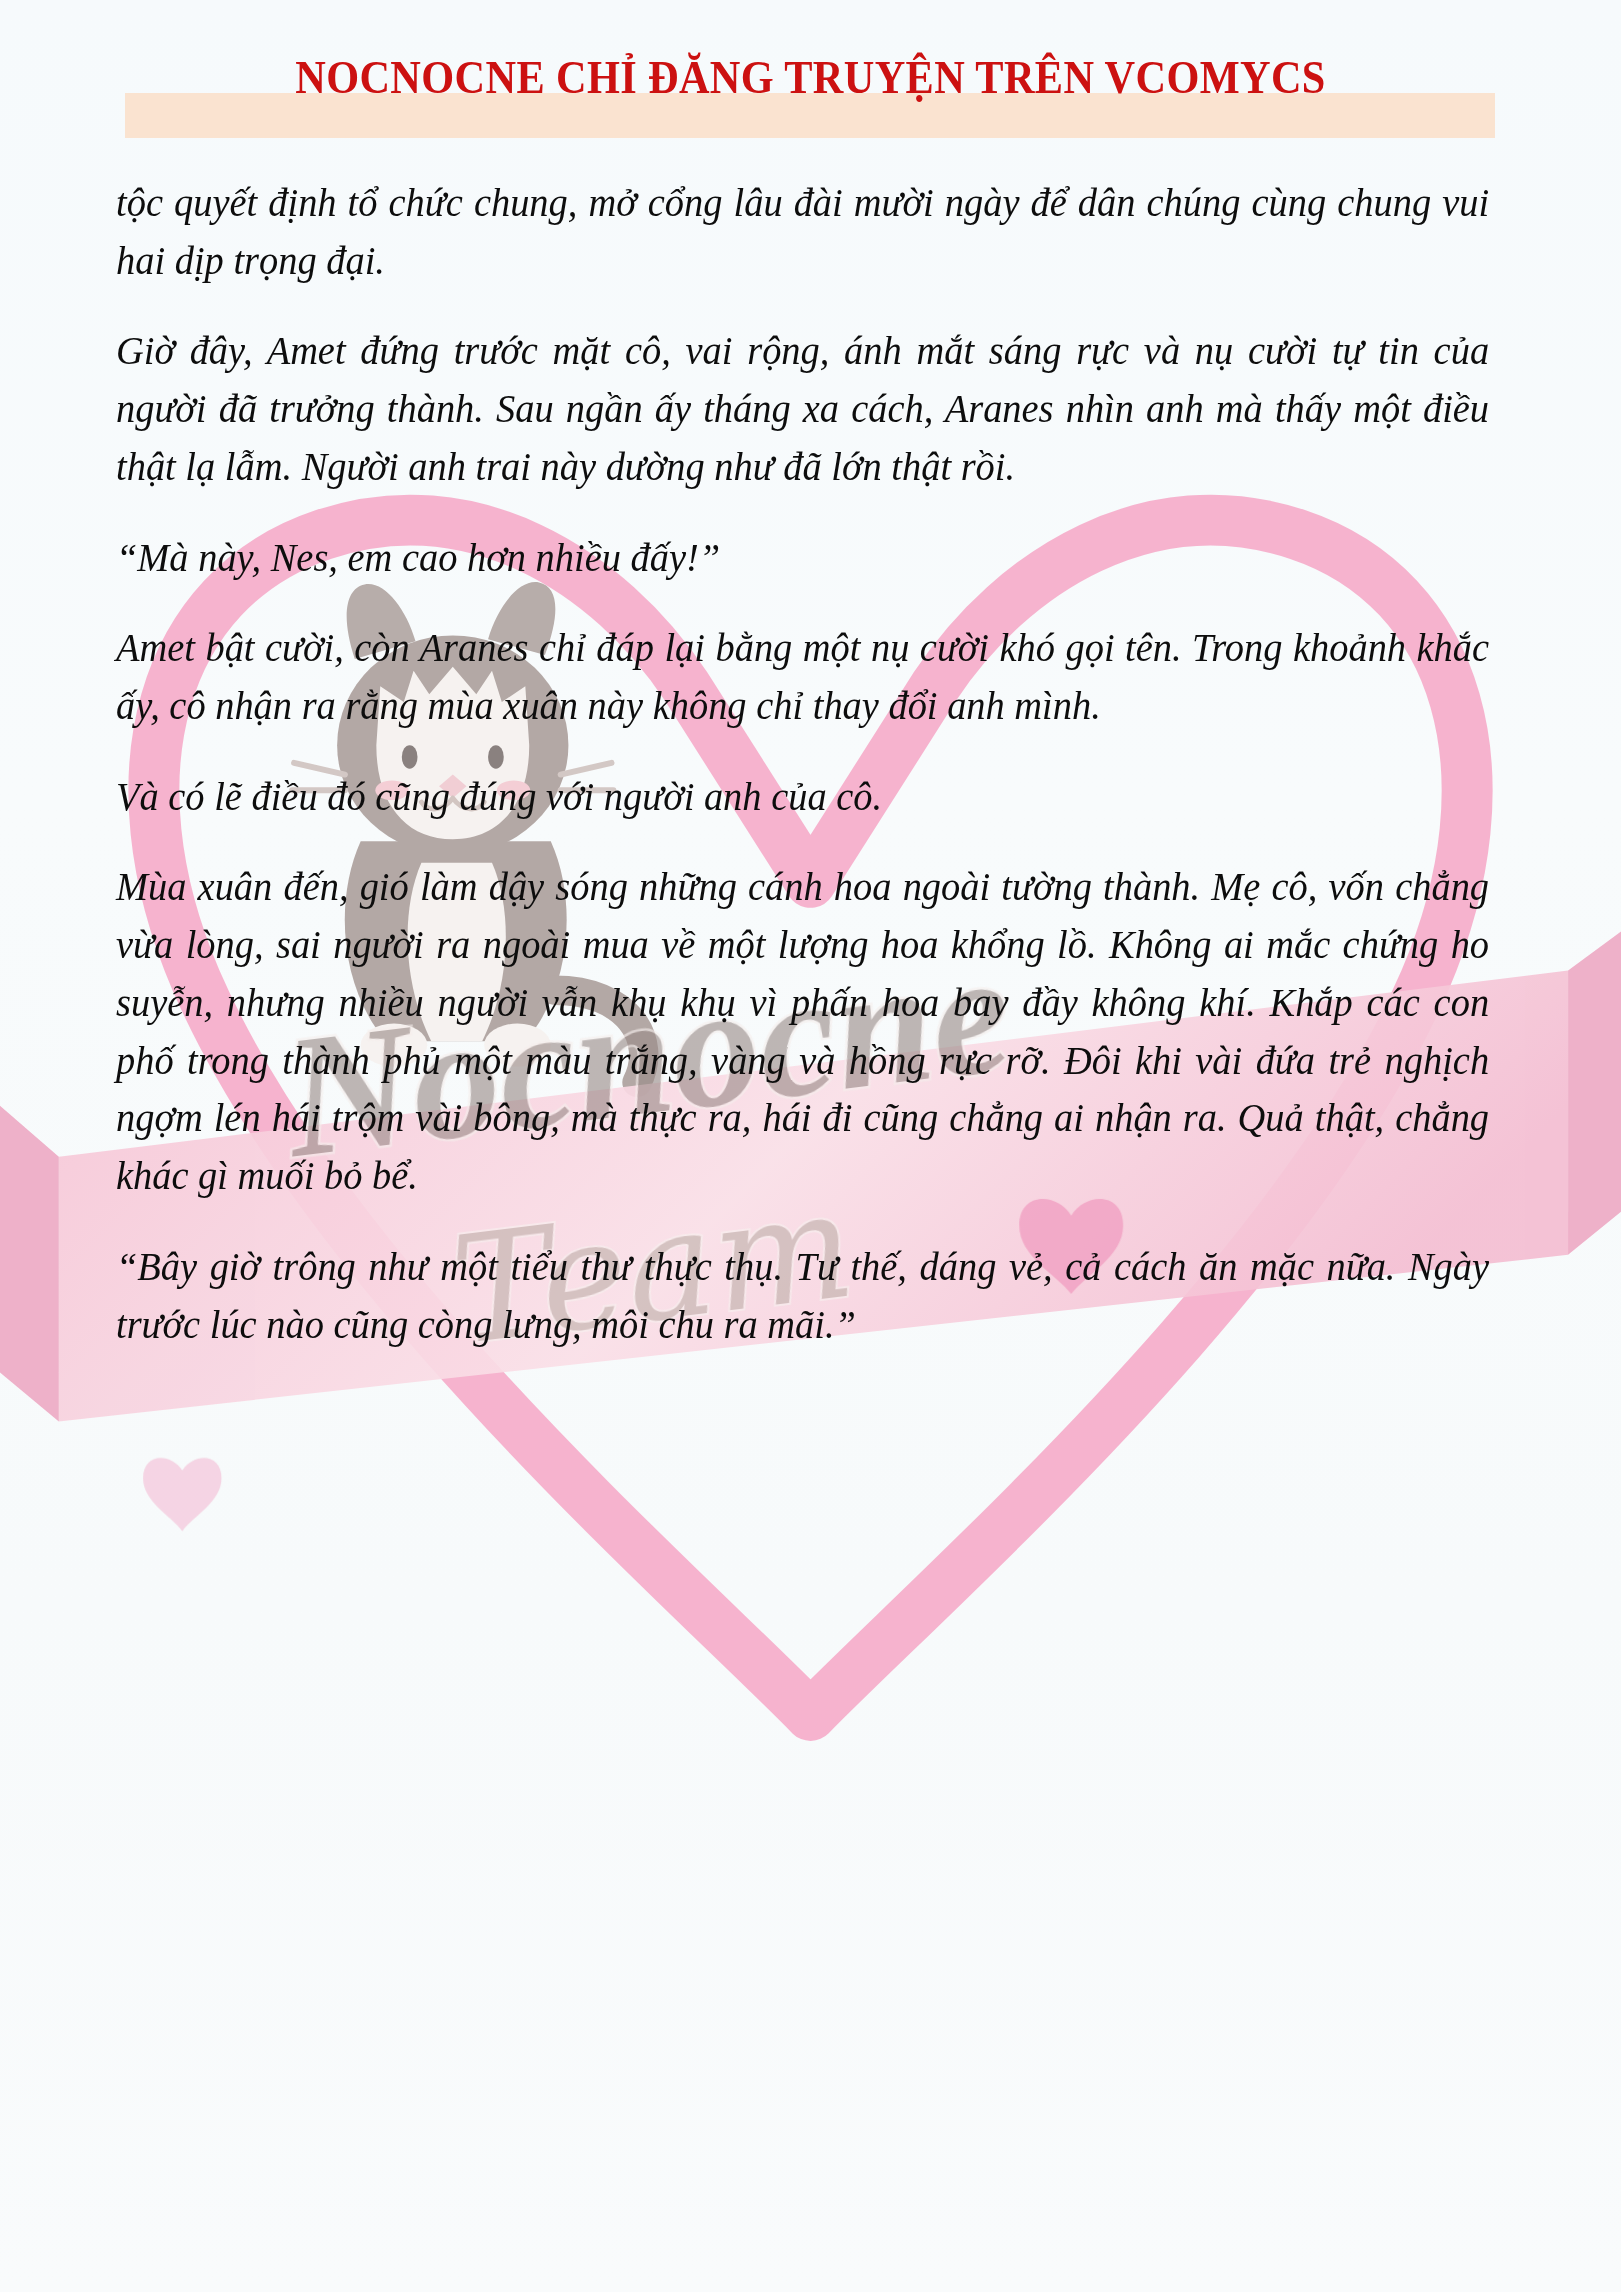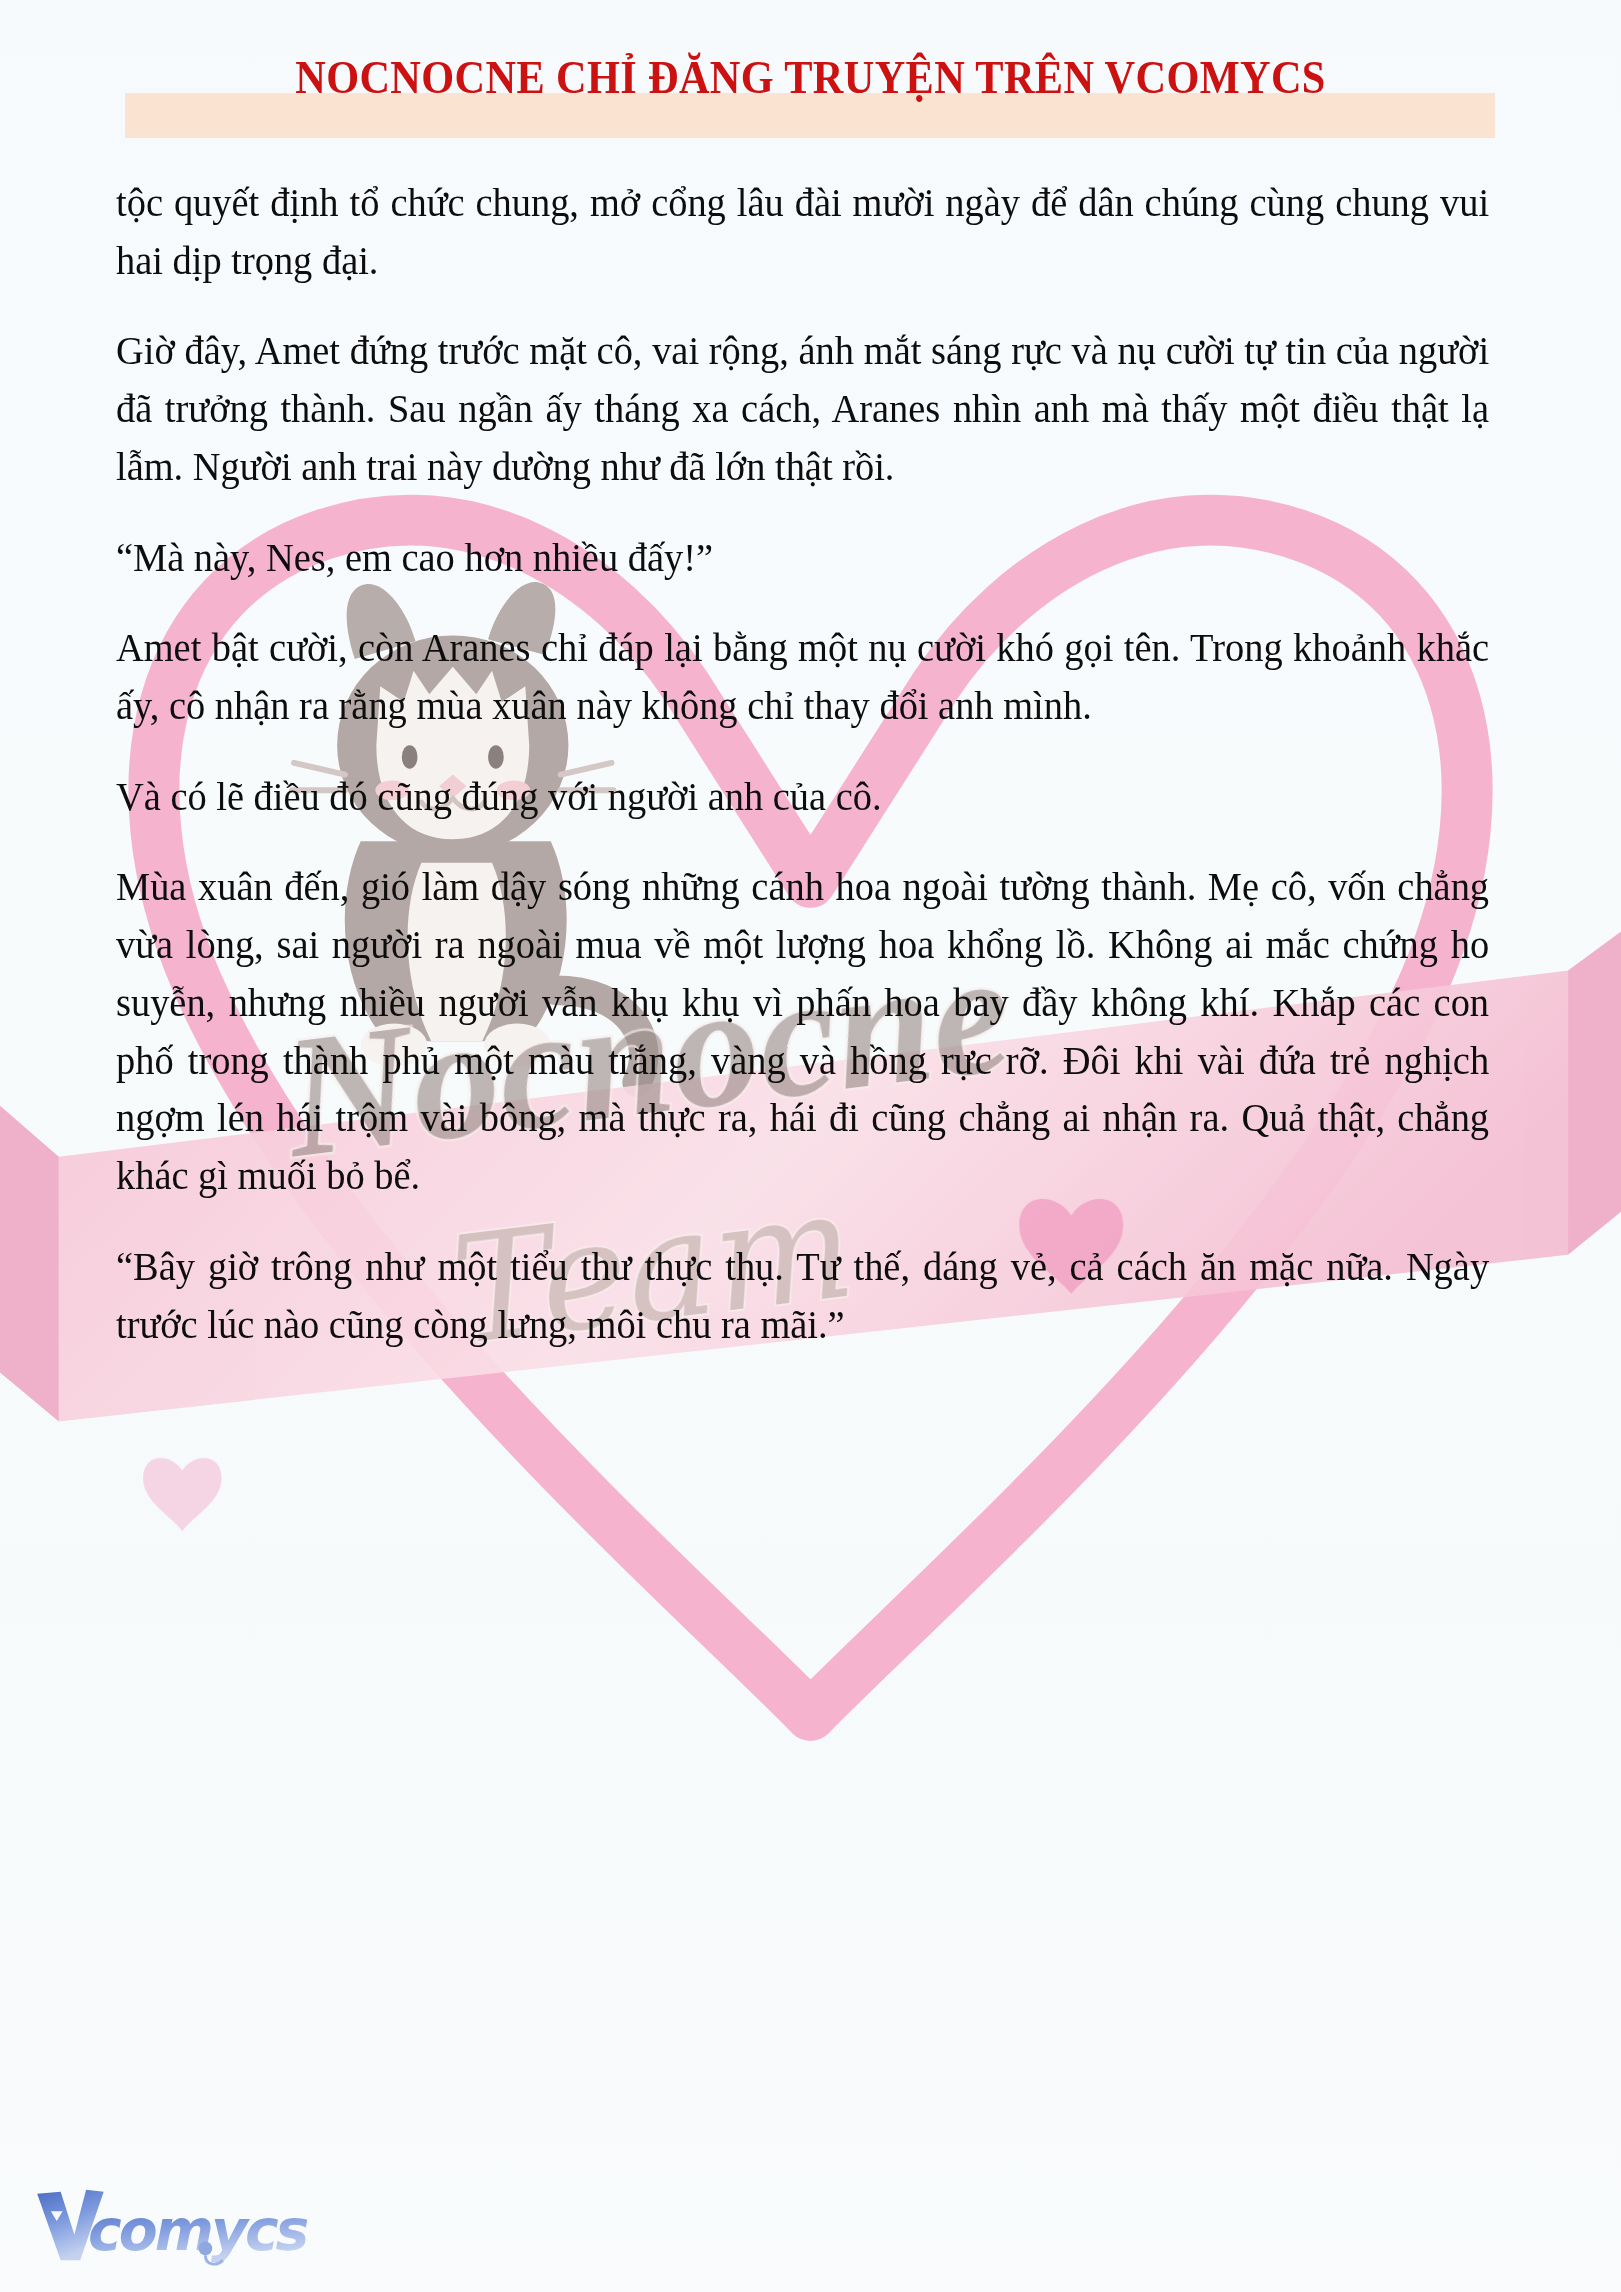--- a/index.html
+++ b/index.html
@@ -60,20 +60,21 @@
     line-height: 1.05;
   }
 
   
   #content {
     position: absolute;
     left: 116px;
     top: 174px;
     width: 1394px;
     z-index: 5;
+    font-style: italic;
   }
   p.para {
     margin: 0 0 33px 0;
     color: #0d0d0d;
     font-size: 39px;
     line-height: 1.48;
     text-align: justify;
     text-justify: inter-word;
     font-family: "Liberation Serif", "DejaVu Serif", serif;
     transform: scaleX(0.985);
@@ -189,35 +190,15 @@
   <div id="content">
     <p class="para last-line-left">tộc quyết định tổ chức chung, mở cổng lâu đài mười ngày để dân chúng cùng chung vui hai dịp trọng đại.</p>
     <p class="para last-line-left">Giờ đây, Amet đứng trước mặt cô, vai rộng, ánh mắt sáng rực và nụ cười tự tin của người đã trưởng thành. Sau ngần ấy tháng xa cách, Aranes nhìn anh mà thấy một điều thật lạ lẫm. Người anh trai này dường như đã lớn thật rồi.</p>
     <p class="para last-line-left">“Mà này, Nes, em cao hơn nhiều đấy!”</p>
     <p class="para last-line-left">Amet bật cười, còn Aranes chỉ đáp lại bằng một nụ cười khó gọi tên. Trong khoảnh khắc ấy, cô nhận ra rằng mùa xuân này không chỉ thay đổi anh mình.</p>
     <p class="para last-line-left">Và có lẽ điều đó cũng đúng với người anh của cô.</p>
     <p class="para last-line-left">Mùa xuân đến, gió làm dậy sóng những cánh hoa ngoài tường thành. Mẹ cô, vốn chẳng vừa lòng, sai người ra ngoài mua về một lượng hoa khổng lồ. Không ai mắc chứng ho suyễn, nhưng nhiều người vẫn khụ khụ vì phấn hoa bay đầy không khí. Khắp các con phố trong thành phủ một màu trắng, vàng và hồng rực rỡ. Đôi khi vài đứa trẻ nghịch ngợm lén hái trộm vài bông, mà thực ra, hái đi cũng chẳng ai nhận ra. Quả thật, chẳng khác gì muối bỏ bể.</p>
     <p class="para last-line-left">“Bây giờ trông như một tiểu thư thực thụ. Tư thế, dáng vẻ, cả cách ăn mặc nữa. Ngày trước lúc nào cũng còng lưng, môi chu ra mãi.”</p>
   </div>
 
-  <div id="footer-logo">
-    <svg width="294" height="88" viewBox="0 0 300 90">
-      <defs>
-        <linearGradient id="lg" x1="0" y1="0" x2="0.35" y2="1">
-          <stop offset="0%" stop-color="#4a6cc4"></stop>
-          <stop offset="50%" stop-color="#7d9ade"></stop>
-          <stop offset="100%" stop-color="#c4d2f0"></stop>
-        </linearGradient>
-      </defs>
-
-      <path d="M6 16 L30 14 L44 58 L56 12 L74 14 L50 84 L30 84 Z" fill="url(#lg)"></path>
-      <path d="M20 34 L26 44 L32 34 Z" fill="#f7fafc"></path>
-
-      <text x="58" y="74" font-family="'DejaVu Sans',sans-serif" font-size="58" font-weight="bold" font-style="italic" letter-spacing="-3" fill="url(#lg)">comycs</text>
-
-      <circle cx="178" cy="72" r="7" fill="#8fa8e0"></circle>
-      <path d="M178 79 C 178 90, 190 90, 196 84" stroke="#9db3e6" stroke-width="3" fill="none"></path>
-    </svg>
-    
-  </div>
 
 </div>
 
 
 </body></html>

